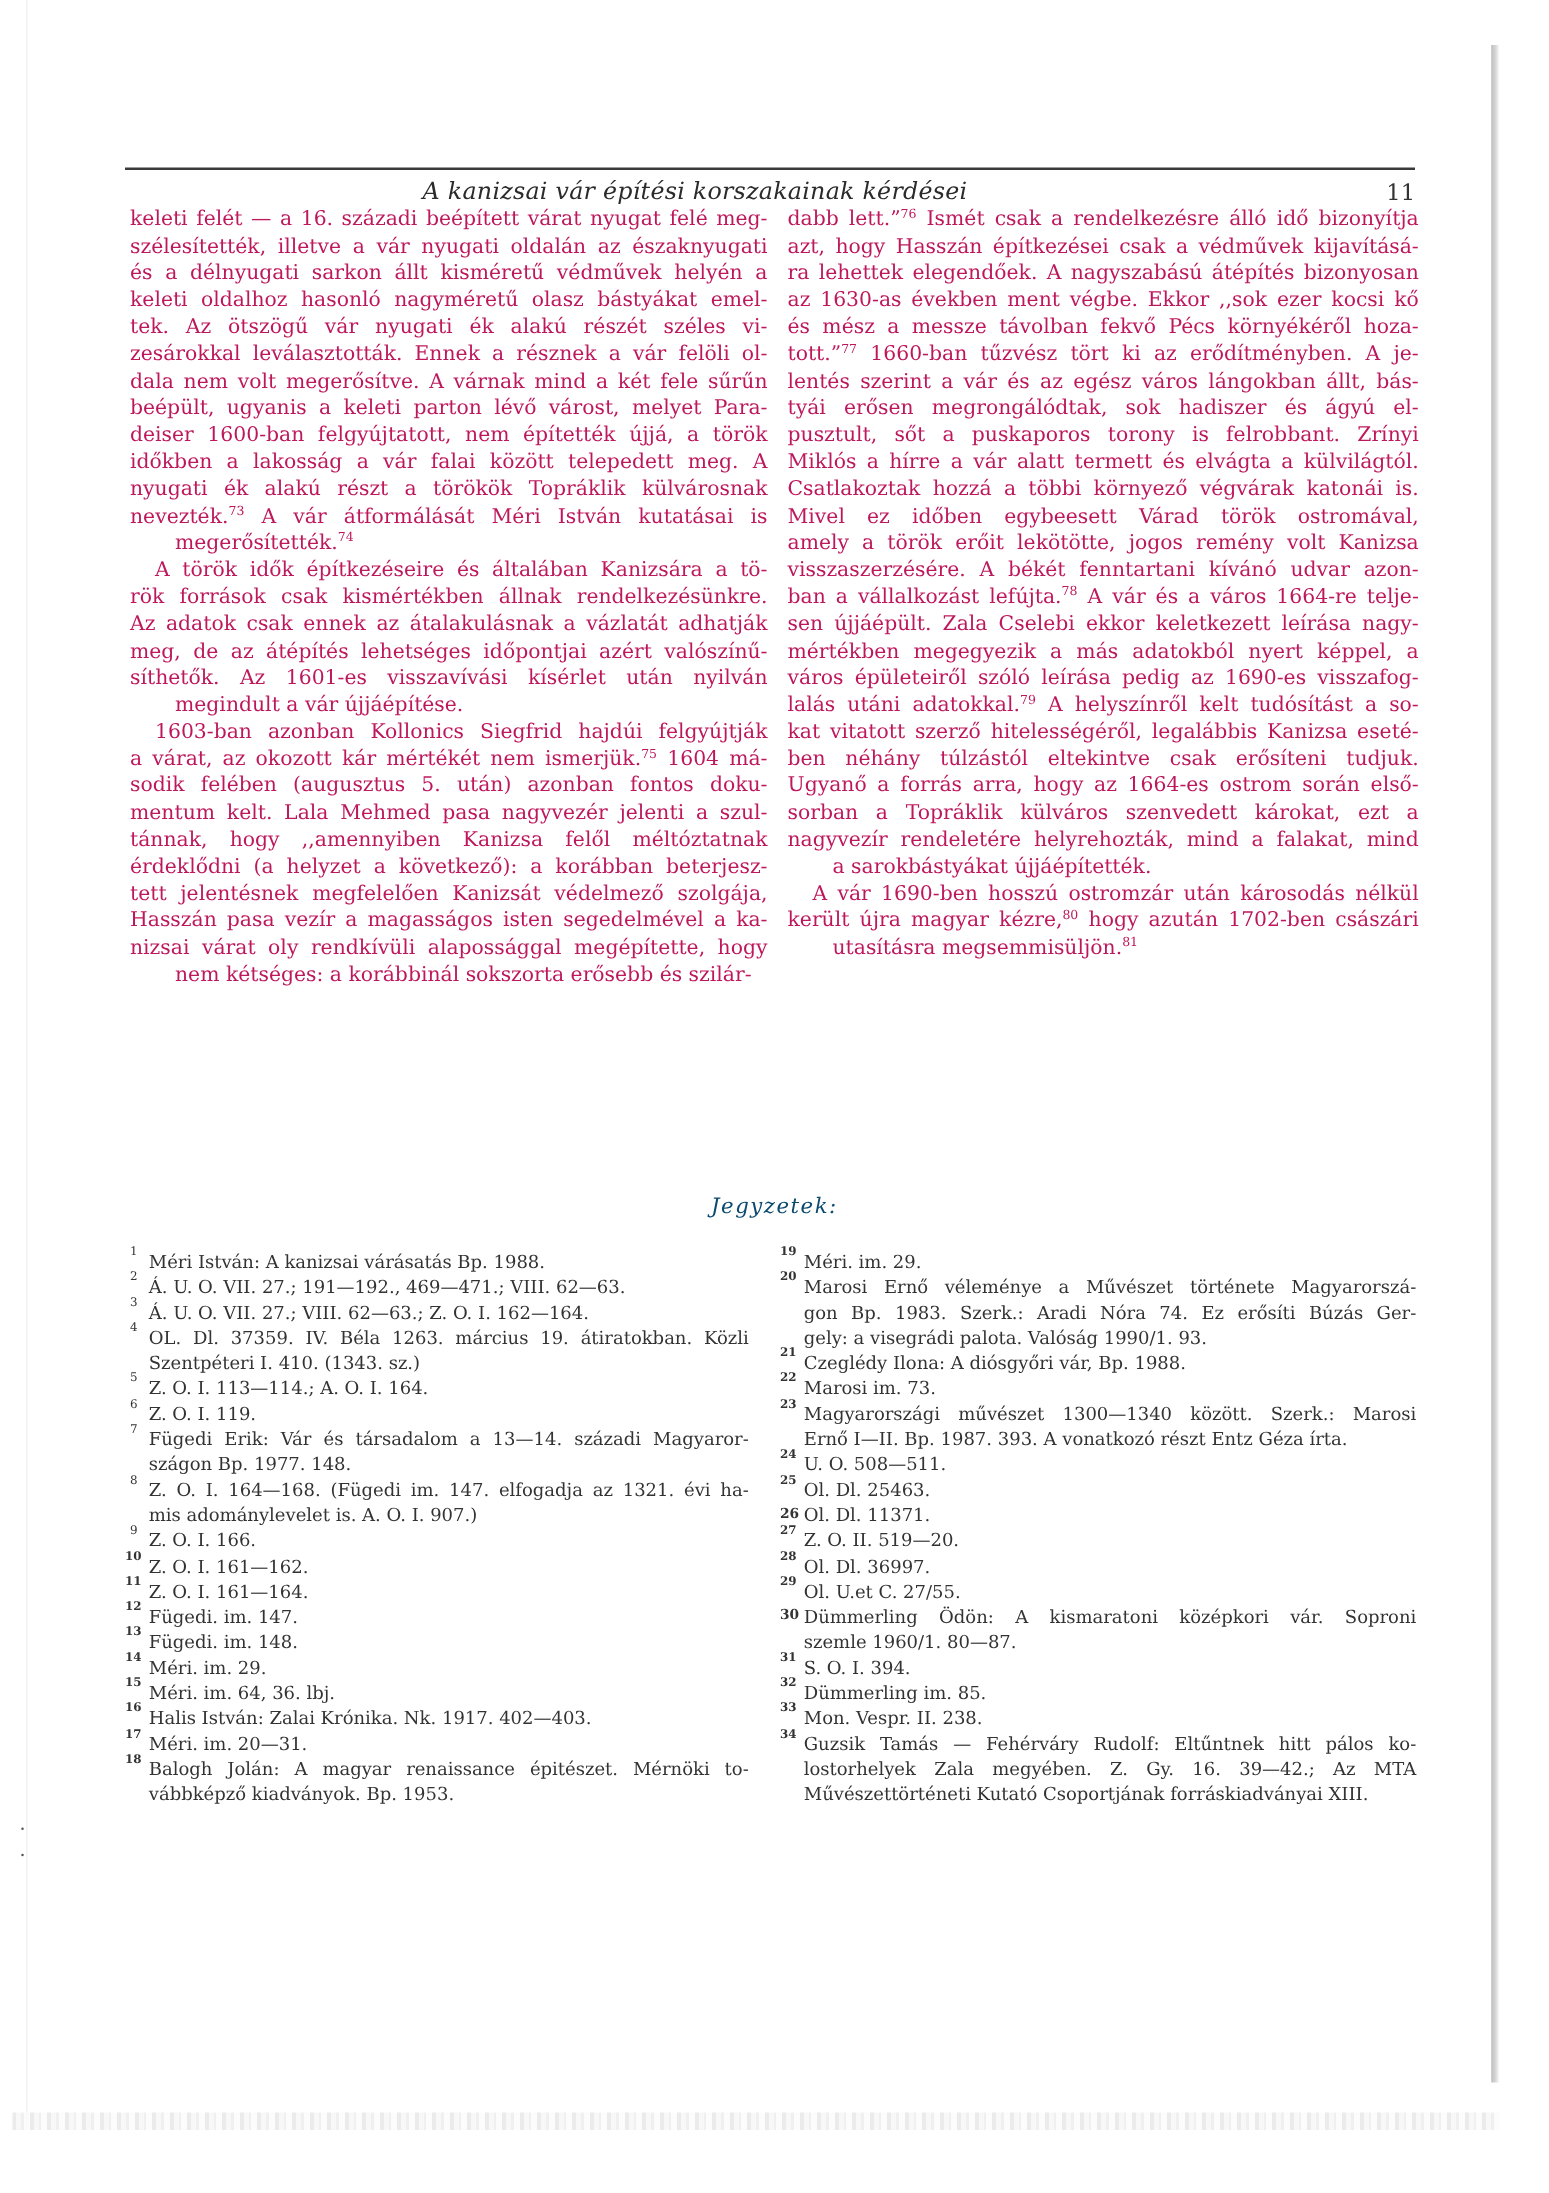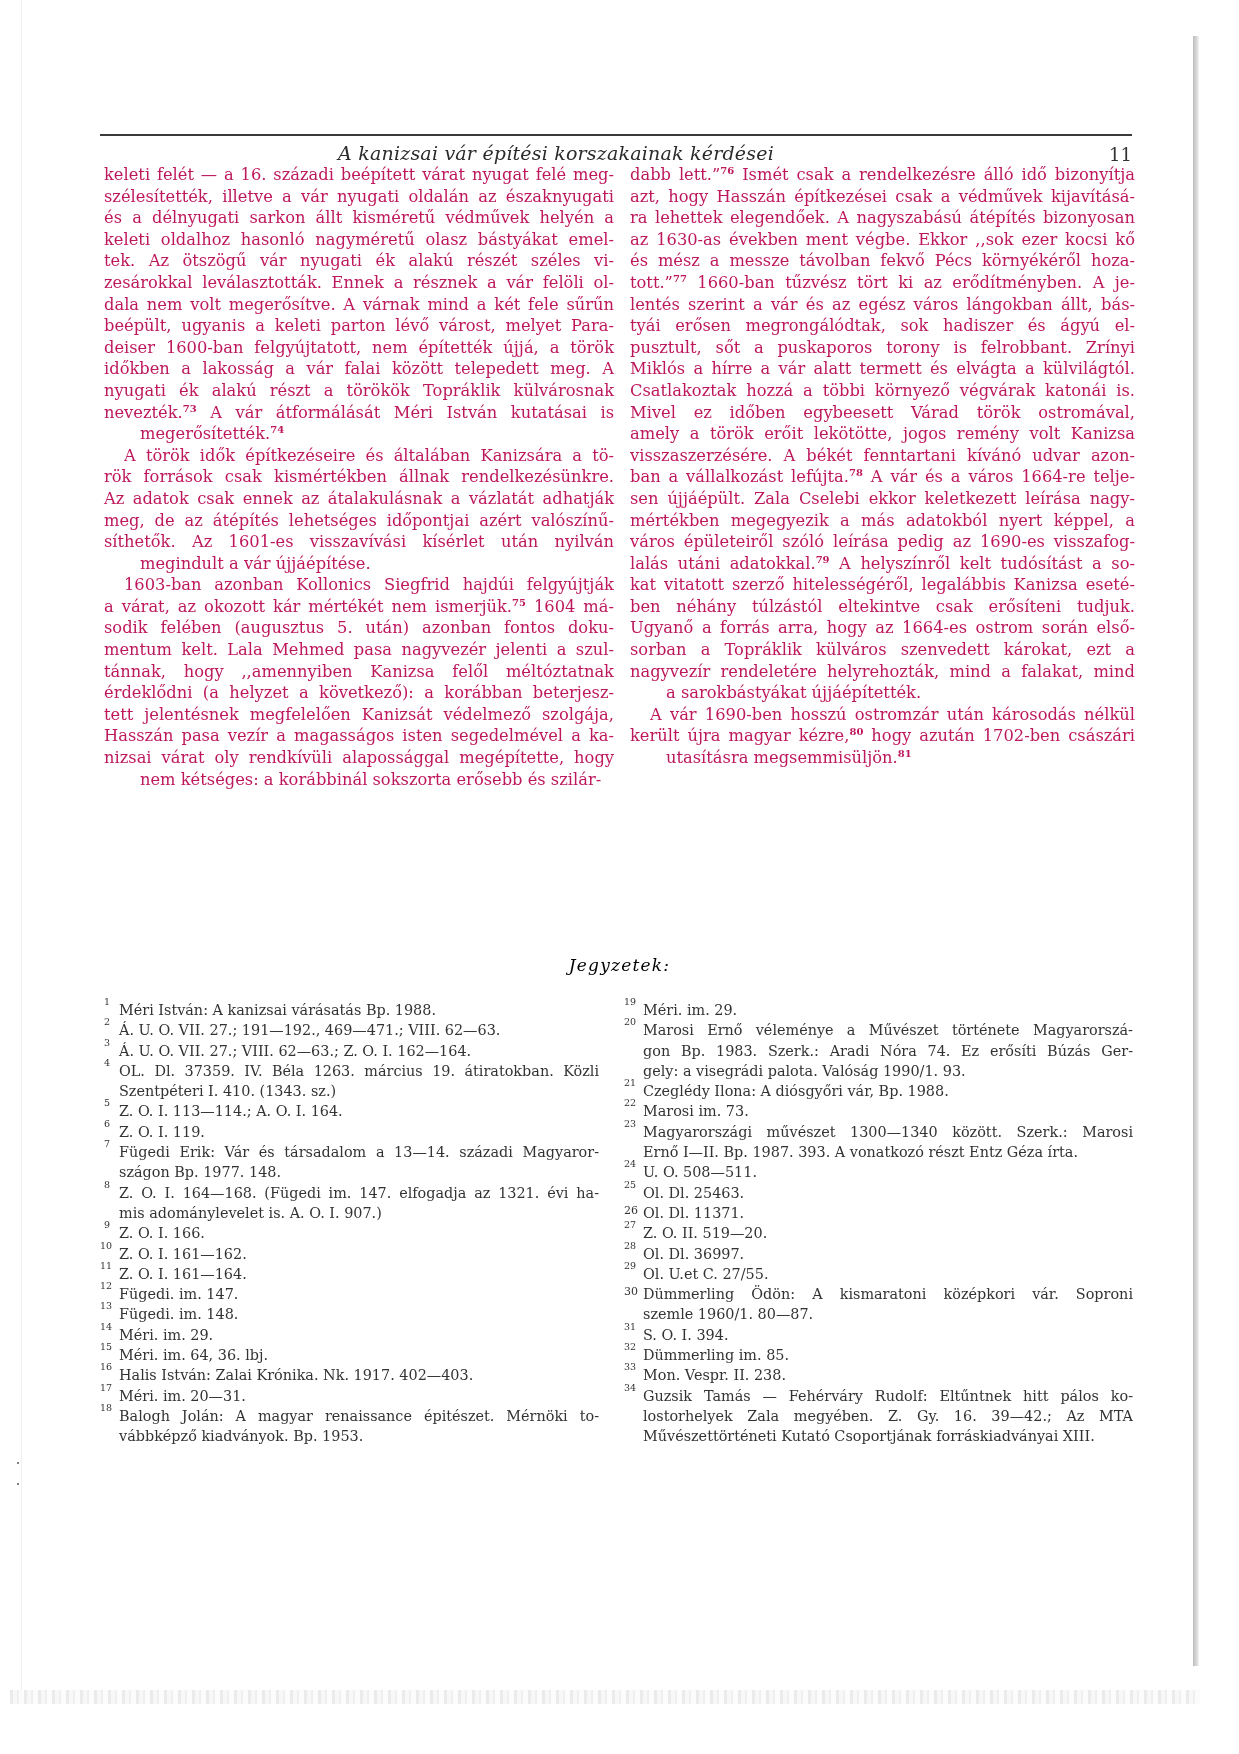--- a/index.html
+++ b/index.html
@@ -39,37 +39,37 @@
     .col {
       position: absolute; font-size: 16.3px; line-height: 21.6px; color: #be185d;
       font-family: "DejaVu Serif", serif;
     }
     .col-left { left: 104px; top: 164px; width: 510px; }
     .col-right { left: 630px; top: 164px; width: 505px; }
     .para { margin: 0; text-align: justify; text-align-last: left; }
     .para .ln { display: block; white-space: nowrap; text-align: justify; text-align-last: justify; }
     .para .ln.last { text-align-last: left; margin-left: 36px; }
     .para.indent .ln.first { padding-left: 20px; }
-    sup { font-size: 10px; line-height: 0; vertical-align: 6px; font-weight: bold; }
+    sup { font-size: 10px; line-height: 0; vertical-align: 6px; }
 
     .notes-title {
       position: absolute; left: 0; width: 1239px; text-align: center; top: 955px;
-      font-style: italic; font-size: 17px; letter-spacing: 1.2px; color: #000000;
+      font-style: italic; font-size: 17px; letter-spacing: 1.2px; color: #0c4a6e;
     }
     .notes-col {
       position: absolute; font-size: 14.4px; line-height: 20.3px; color: #333;
       font-family: "DejaVu Serif", serif;
     }
     .notes-left { left: 104px; top: 1000px; width: 495px; }
     .notes-right { left: 628px; top: 1000px; width: 505px; }
     .note { position: relative; padding-left: 15px; }
     .note .num {
       position: absolute; left: 0; top: -4px; font-size: 9.5px; line-height: 12px;
     }
-    .note .num.wide { left: -4px; }
+    .note .num.wide { left: -4px; font-weight: bold; }
     .note .num.inline { position: absolute; top: 2px; font-size: 11px; left: -4px; }
     .note .txt { display: block; }
     .note .txt .l { display: block; white-space: nowrap; }
     .note .txt .l.just { text-align: justify; text-align-last: justify; }
   </style>
 </head>
 <body>
 
 <div class="page-edge-left"></div>
 <div class="page-edge-right"></div>

